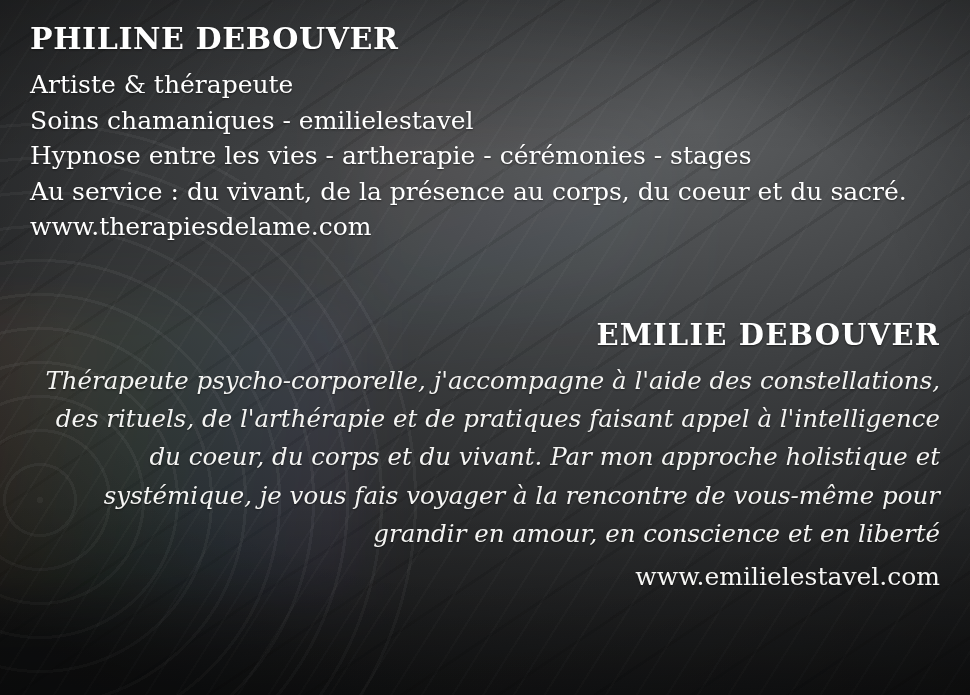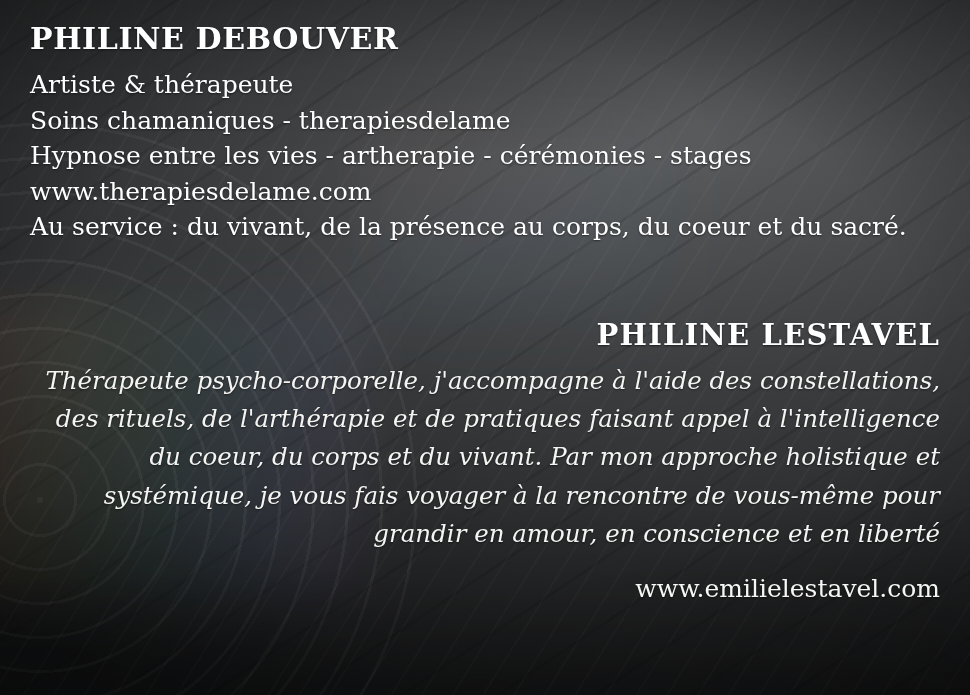--- a/index.html
+++ b/index.html
@@ -160,47 +160,47 @@
     text-shadow: 0 1px 2px rgba(0,0,0,0.5);
     margin: 0;
     font-style: italic;
   }
   .website-2 {
     font-family: "DejaVu Serif", serif;
     font-size: 25px;
     line-height: 1.45;
     color: #f6f6f4;
     text-shadow: 0 1px 2px rgba(0,0,0,0.5);
-    margin-top: 18px;
+    margin-top: 6px;
   }
 </style>
 </head>
 <body>
 
 <div id="card">
 
   <div class="bg-base"></div>
   <div class="bg-diag"></div>
   <div class="bg-diag2"></div>
   <div class="bg-arcs"></div>
   <div class="bg-prism"></div>
   <div class="bg-prism2"></div>
   <div class="bg-vignette"></div>
 
   <div class="content">
 
     <div class="block-left">
       <h1 class="name-heading">PHILINE DEBOUVER</h1>
       <div class="line">Artiste &amp; thérapeute</div>
-      <div class="line">Soins chamaniques - therapiesdelame</div>
+      <div class="line">Soins chamaniques - emilielestavel</div>
       <div class="line">Hypnose entre les vies - artherapie - cérémonies - stages</div>
+      <div class="line">Au service : du vivant, de la présence au corps, du coeur et du sacré.</div>
       <div class="line">www.therapiesdelame.com</div>
-      <div class="line">Au service : du vivant, de la présence au corps, du coeur et du sacré.</div>
     </div>
 
     <div class="block-right">
-      <h2 class="name-heading-2">PHILINE LESTAVEL</h2>
+      <h2 class="name-heading-2">EMILIE DEBOUVER</h2>
       <p class="para">Thérapeute psycho-corporelle, j'accompagne à l'aide des constellations, des rituels, de l'arthérapie et de pratiques faisant appel à l'intelligence du coeur, du corps et du vivant. Par mon approche holistique et systémique, je vous fais voyager à la rencontre de vous-même pour grandir en amour, en conscience et en liberté</p>
       <div class="website-2">www.emilielestavel.com</div>
     </div>
 
   </div>
 </div>
 
 </body></html>

